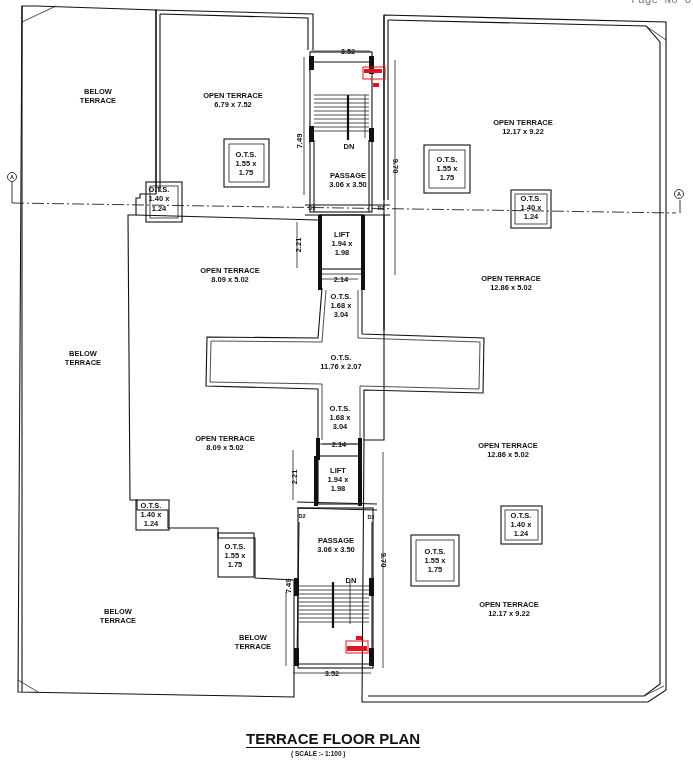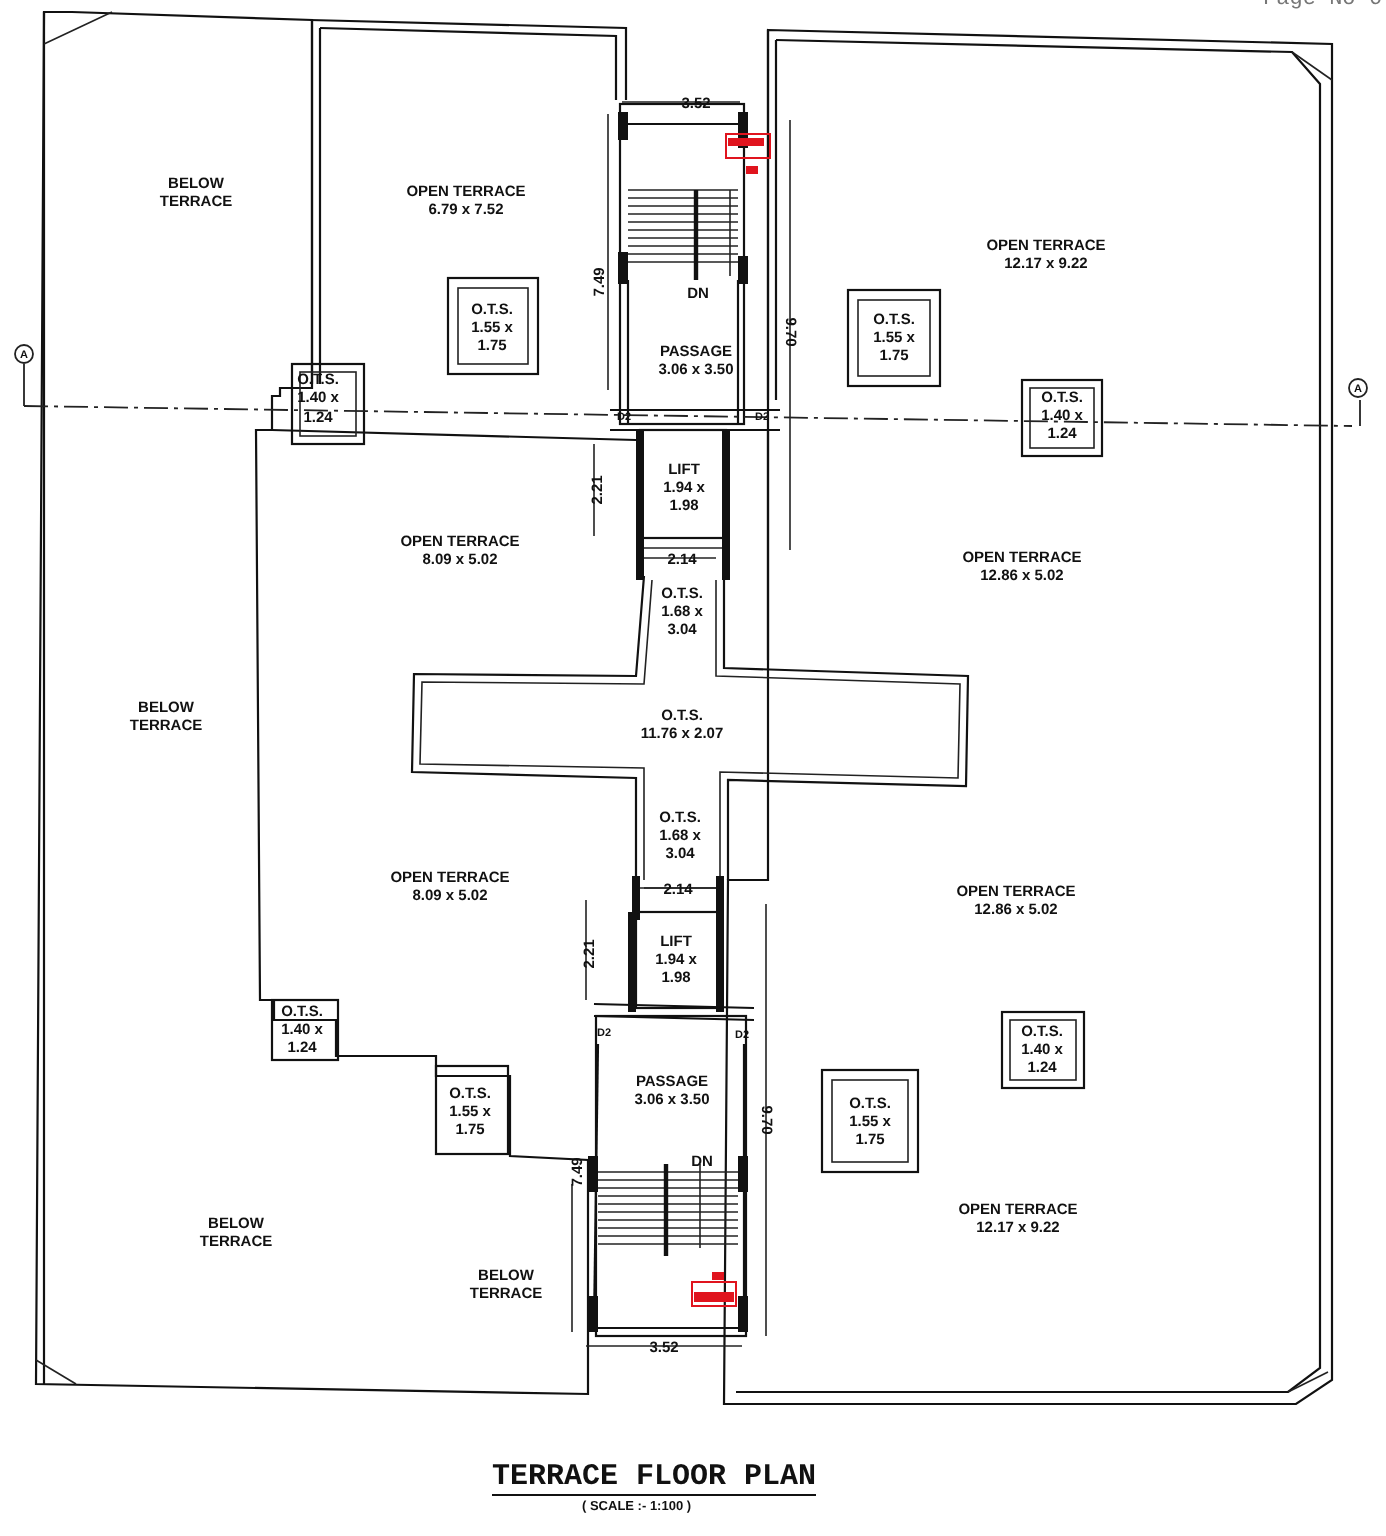--- a/index.html
+++ b/index.html
@@ -6,21 +6,21 @@
   body{width:693px;height:768px;position:relative;overflow:hidden;font-family:"Liberation Sans",sans-serif;}
   #plan{position:absolute;left:0;top:0;width:693px;height:768px;}
   .lbl{font-family:"Liberation Sans",sans-serif;font-weight:bold;font-size:7.5px;fill:#111;text-anchor:middle;}
   .dim{font-family:"Liberation Sans",sans-serif;font-weight:bold;font-size:7.5px;fill:#111;text-anchor:middle;}
   .small{font-size:5.5px;}
   .wall{fill:none;stroke:#111;stroke-width:1.1;}
   .thin{fill:none;stroke:#222;stroke-width:0.8;}
   .solid{fill:#111;}
   .axis{stroke:#222;stroke-width:0.9;stroke-dasharray:12 3 2 3;fill:none;}
   .page-no{position:absolute;right:2px;top:-6px;font-family:"Liberation Mono",monospace;font-size:11px;color:#777;}
-  .title{position:absolute;left:246px;top:730px;font-family:Liberation Mono, monospace;font-weight:bold;font-size:15px;color:#111;border-bottom:1.5px solid #111;line-height:17px;}
+  .title{position:absolute;left:246px;top:730px;font-family:Liberation Sans, sans-serif;font-weight:bold;font-size:15px;color:#111;border-bottom:1.5px solid #111;line-height:17px;}
   .scale{position:absolute;left:291px;top:750px;font-family:"Liberation Sans",sans-serif;font-weight:bold;font-size:6.5px;color:#111;}
 </style>
 </head>
 <body>
 
 <div class="page-no">Page No 6</div>
 
 <svg id="plan" viewBox="0 0 693 768" xmlns="http://www.w3.org/2000/svg">
 
   <g>

